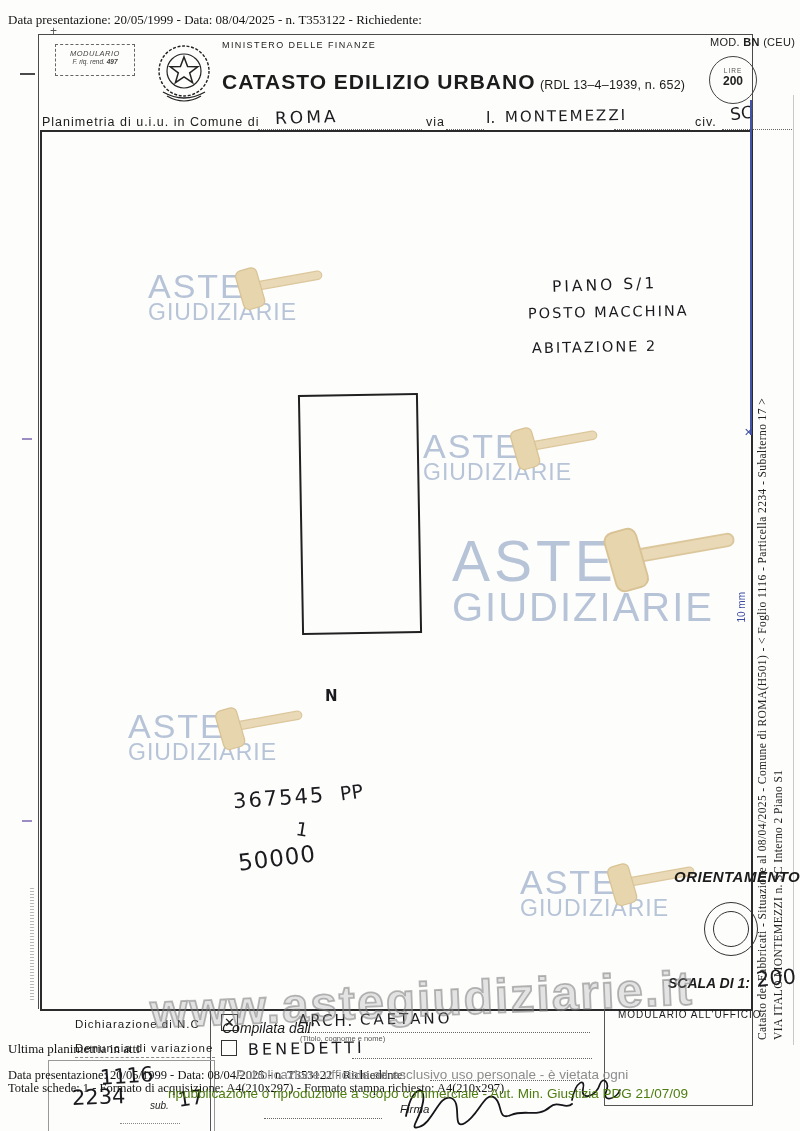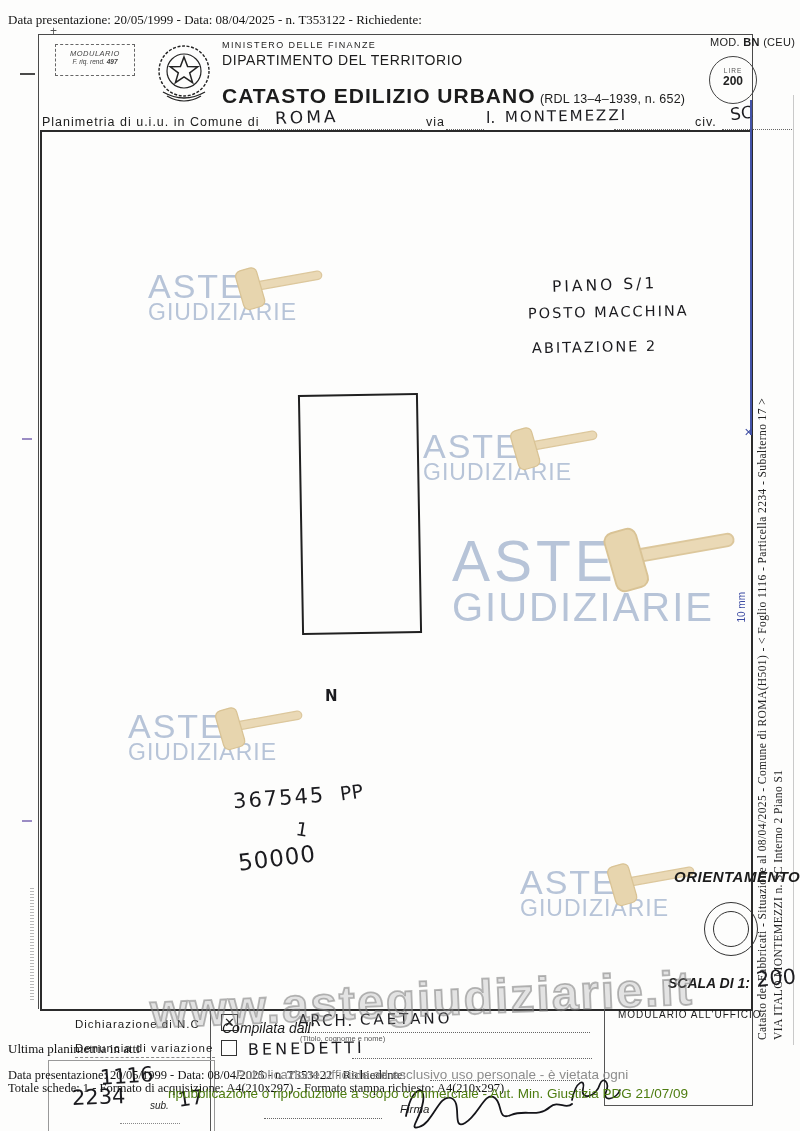--- a/index.html
+++ b/index.html
@@ -27,21 +27,21 @@
   .mod-line { left:710px; top:36px; font-size:11px; z-index:3; letter-spacing:.3px; }
   .mod-line b { font-weight:bold; }
   .modulario { left:55px; top:44px; width:78px; height:30px; border:1px dashed #666;
                text-align:center; z-index:3; color:#444;font-style:italic; }
   .modulario .l1 { font-size:7.5px; margin-top:4px; letter-spacing:.5px; }
   .modulario .l2 { font-size:6.5px; }
   .modulario .l2 b { font-weight:bold; }
   .emblem { left:155px; top:40px; z-index:3; }
   .ministry   { left:222px; top:40px; font-size:9px;  letter-spacing:1.4px; z-index:3; }
   .department { left:222px; top:52px; font-size:14px; letter-spacing:.6px;  z-index:3; }
-  .catasto    { left:222px; top:84px; z-index:3; }
+  .catasto    { left:222px; top:70px; z-index:3; }
   .catasto .t { font-size:21px; font-weight:bold; letter-spacing:1px; }
   .catasto .r { font-size:12.5px; letter-spacing:.2px; }
   .stamp { left:709px; top:56px; width:46px; height:46px; border:1.6px solid #444; border-radius:50%;
            text-align:center; z-index:3; color:#555; }
   .stamp .cur { font-size:6.5px; margin-top:10px; letter-spacing:1px; }
   .stamp .val { font-size:12px; font-weight:bold; color:#222; }
 
   
   .planlbl  { font-size:12.5px; letter-spacing:1px; z-index:3; }
   .pl-1   { left:42px;  top:115px; }
@@ -183,21 +183,20 @@
 
   <svg class="abs emblem" width="58" height="66" viewBox="0 0 58 66">
     <circle cx="29" cy="31" r="25" fill="none" stroke="#222" stroke-width="1.4" stroke-dasharray="3 1.6"></circle>
     <circle cx="29" cy="31" r="17" fill="none" stroke="#222" stroke-width="1.2"></circle>
     <path d="M29 17 L32.6 26.6 L42.8 26.8 L34.7 32.9 L37.6 42.7 L29 36.9 L20.4 42.7 L23.3 32.9 L15.2 26.8 L25.4 26.6 Z" fill="none" stroke="#222" stroke-width="1.5"></path>
     <path d="M8 52 Q29 64 50 52" fill="none" stroke="#222" stroke-width="1.4"></path>
     <path d="M12 56 Q29 66 46 56" fill="none" stroke="#222" stroke-width="1.2"></path>
   </svg>
 
   <div class="abs ministry">MINISTERO DELLE FINANZE</div>
-  <div class="abs department">DIPARTIMENTO DEL TERRITORIO</div>
   <div class="abs catasto">
     <span class="t">CATASTO EDILIZIO URBANO</span>
     <span class="r">(RDL 13–4–1939, n. 652)</span>
   </div>
   <div class="abs stamp">
     <div class="cur">LIRE</div>
     <div class="val">200</div>
   </div>
 
   <div class="abs planlbl pl-1">Planimetria di u.i.u. in Comune di</div>

